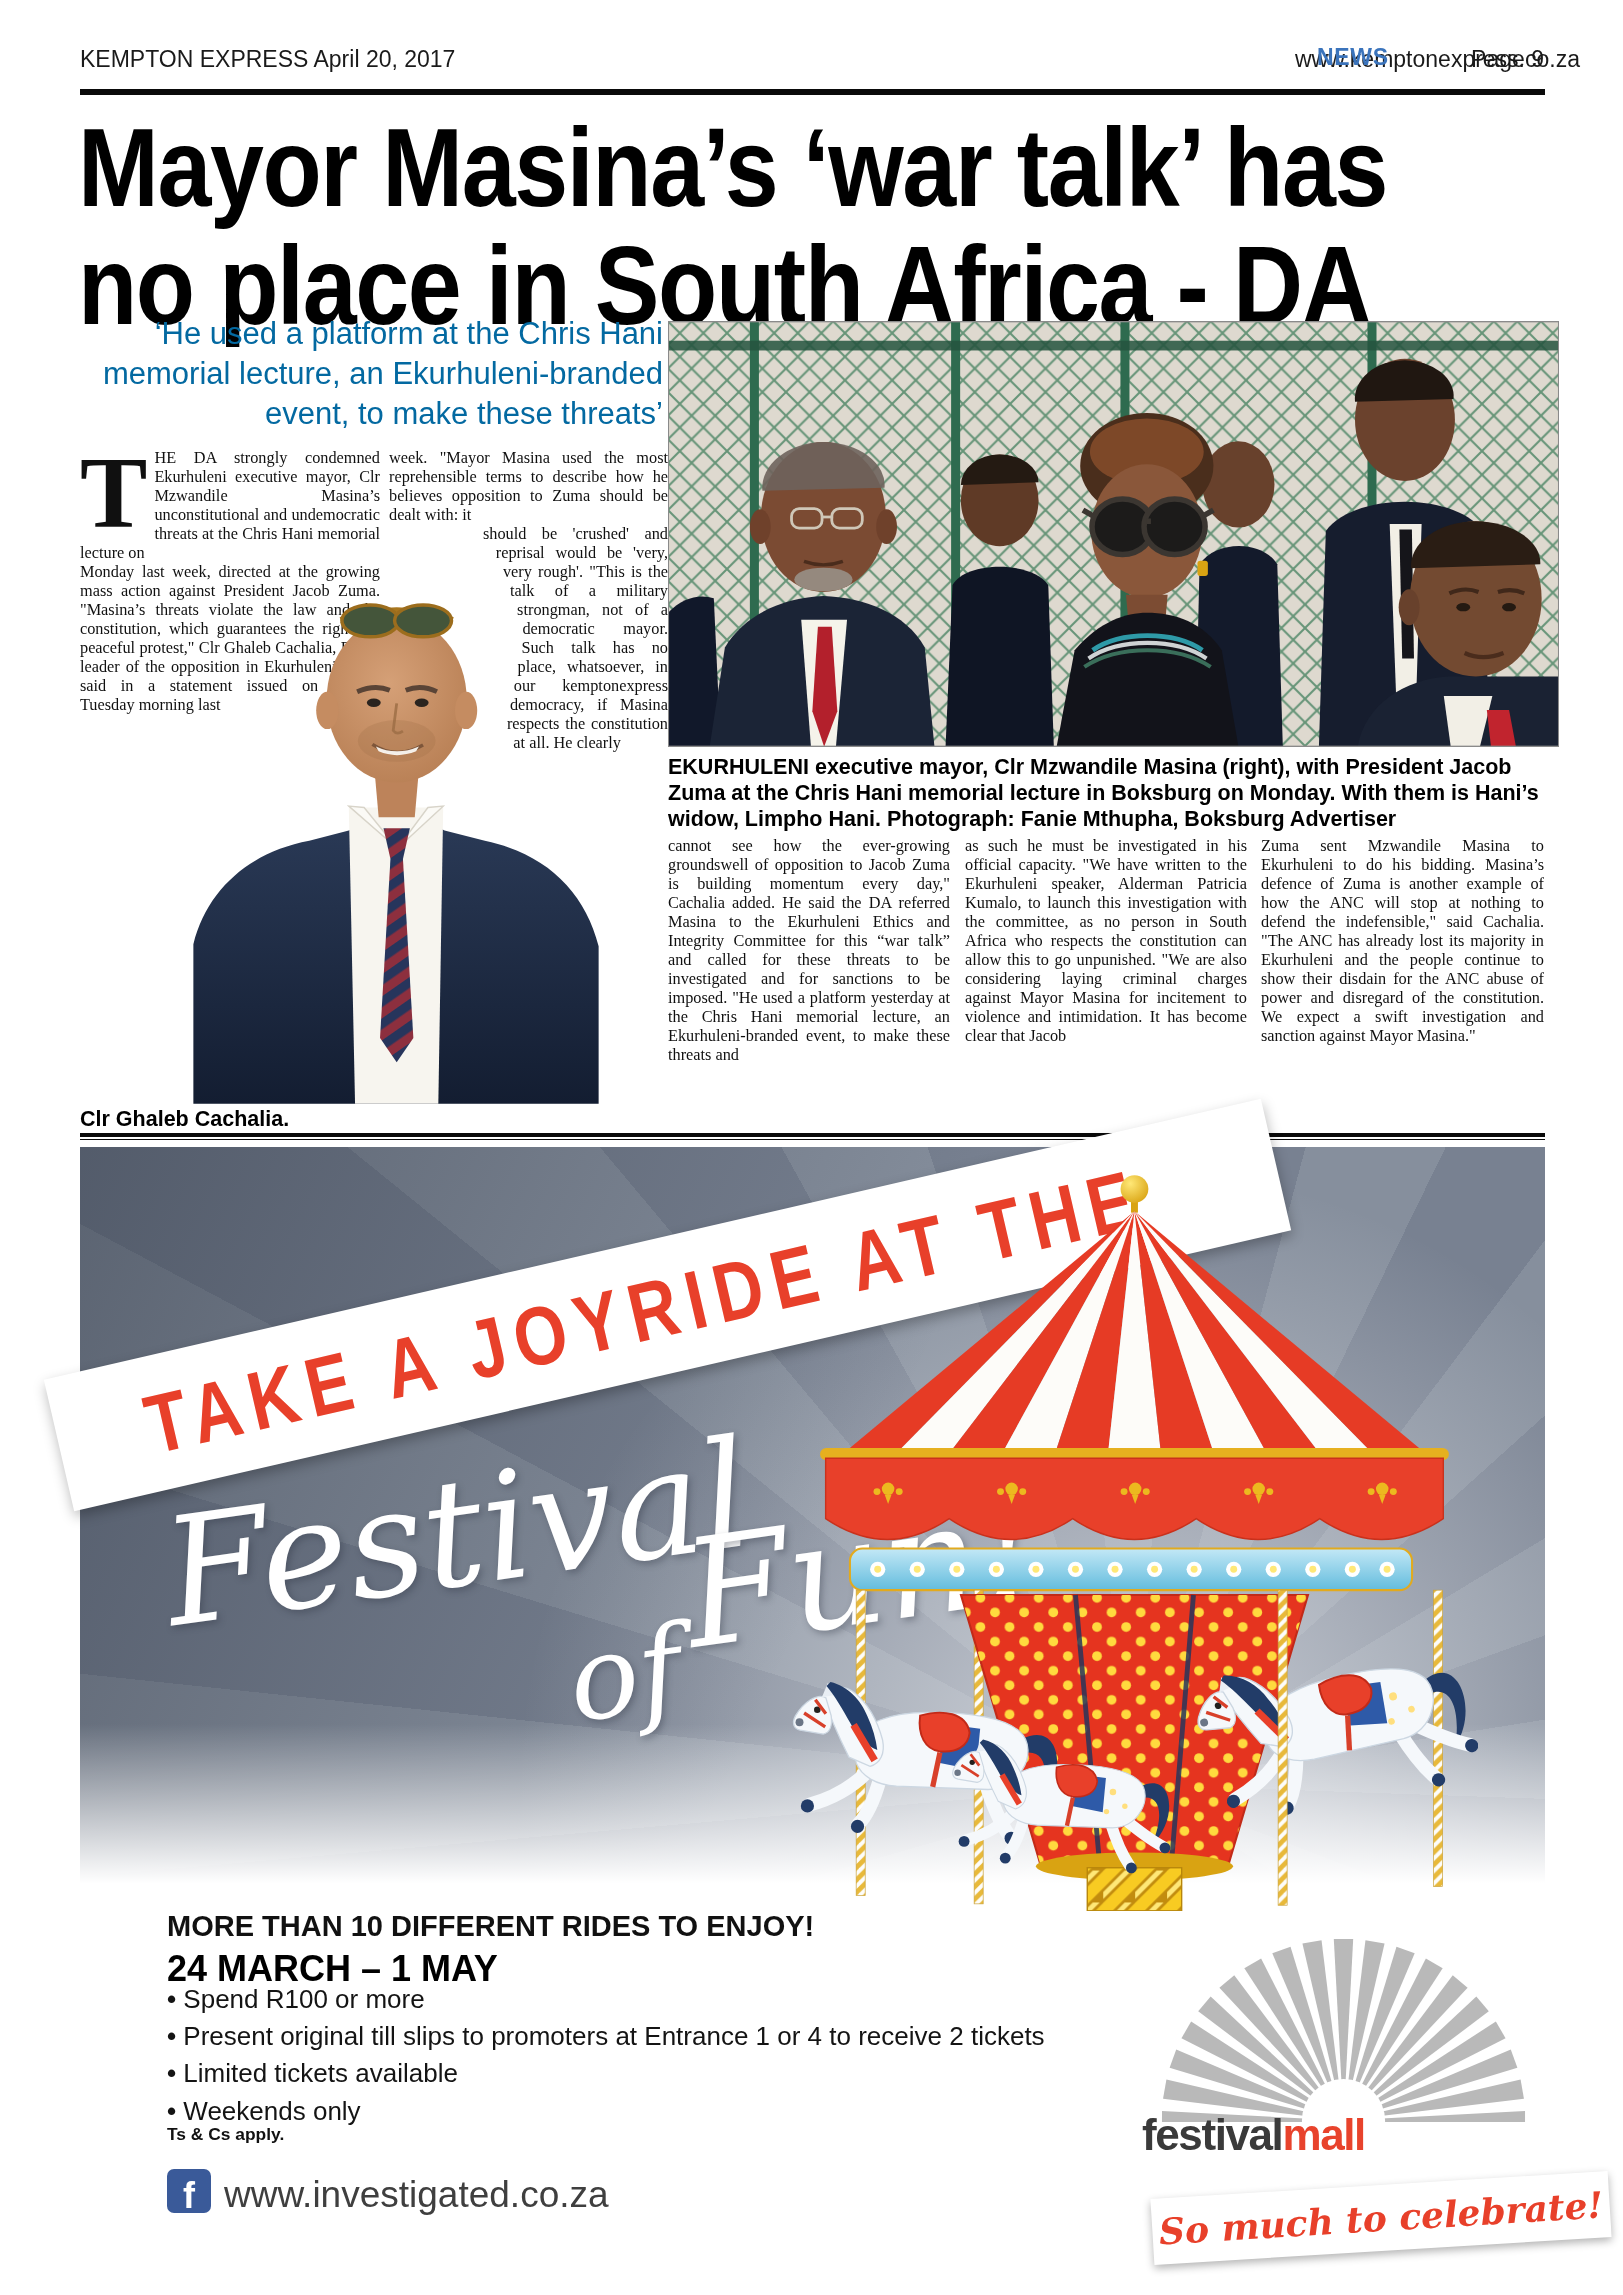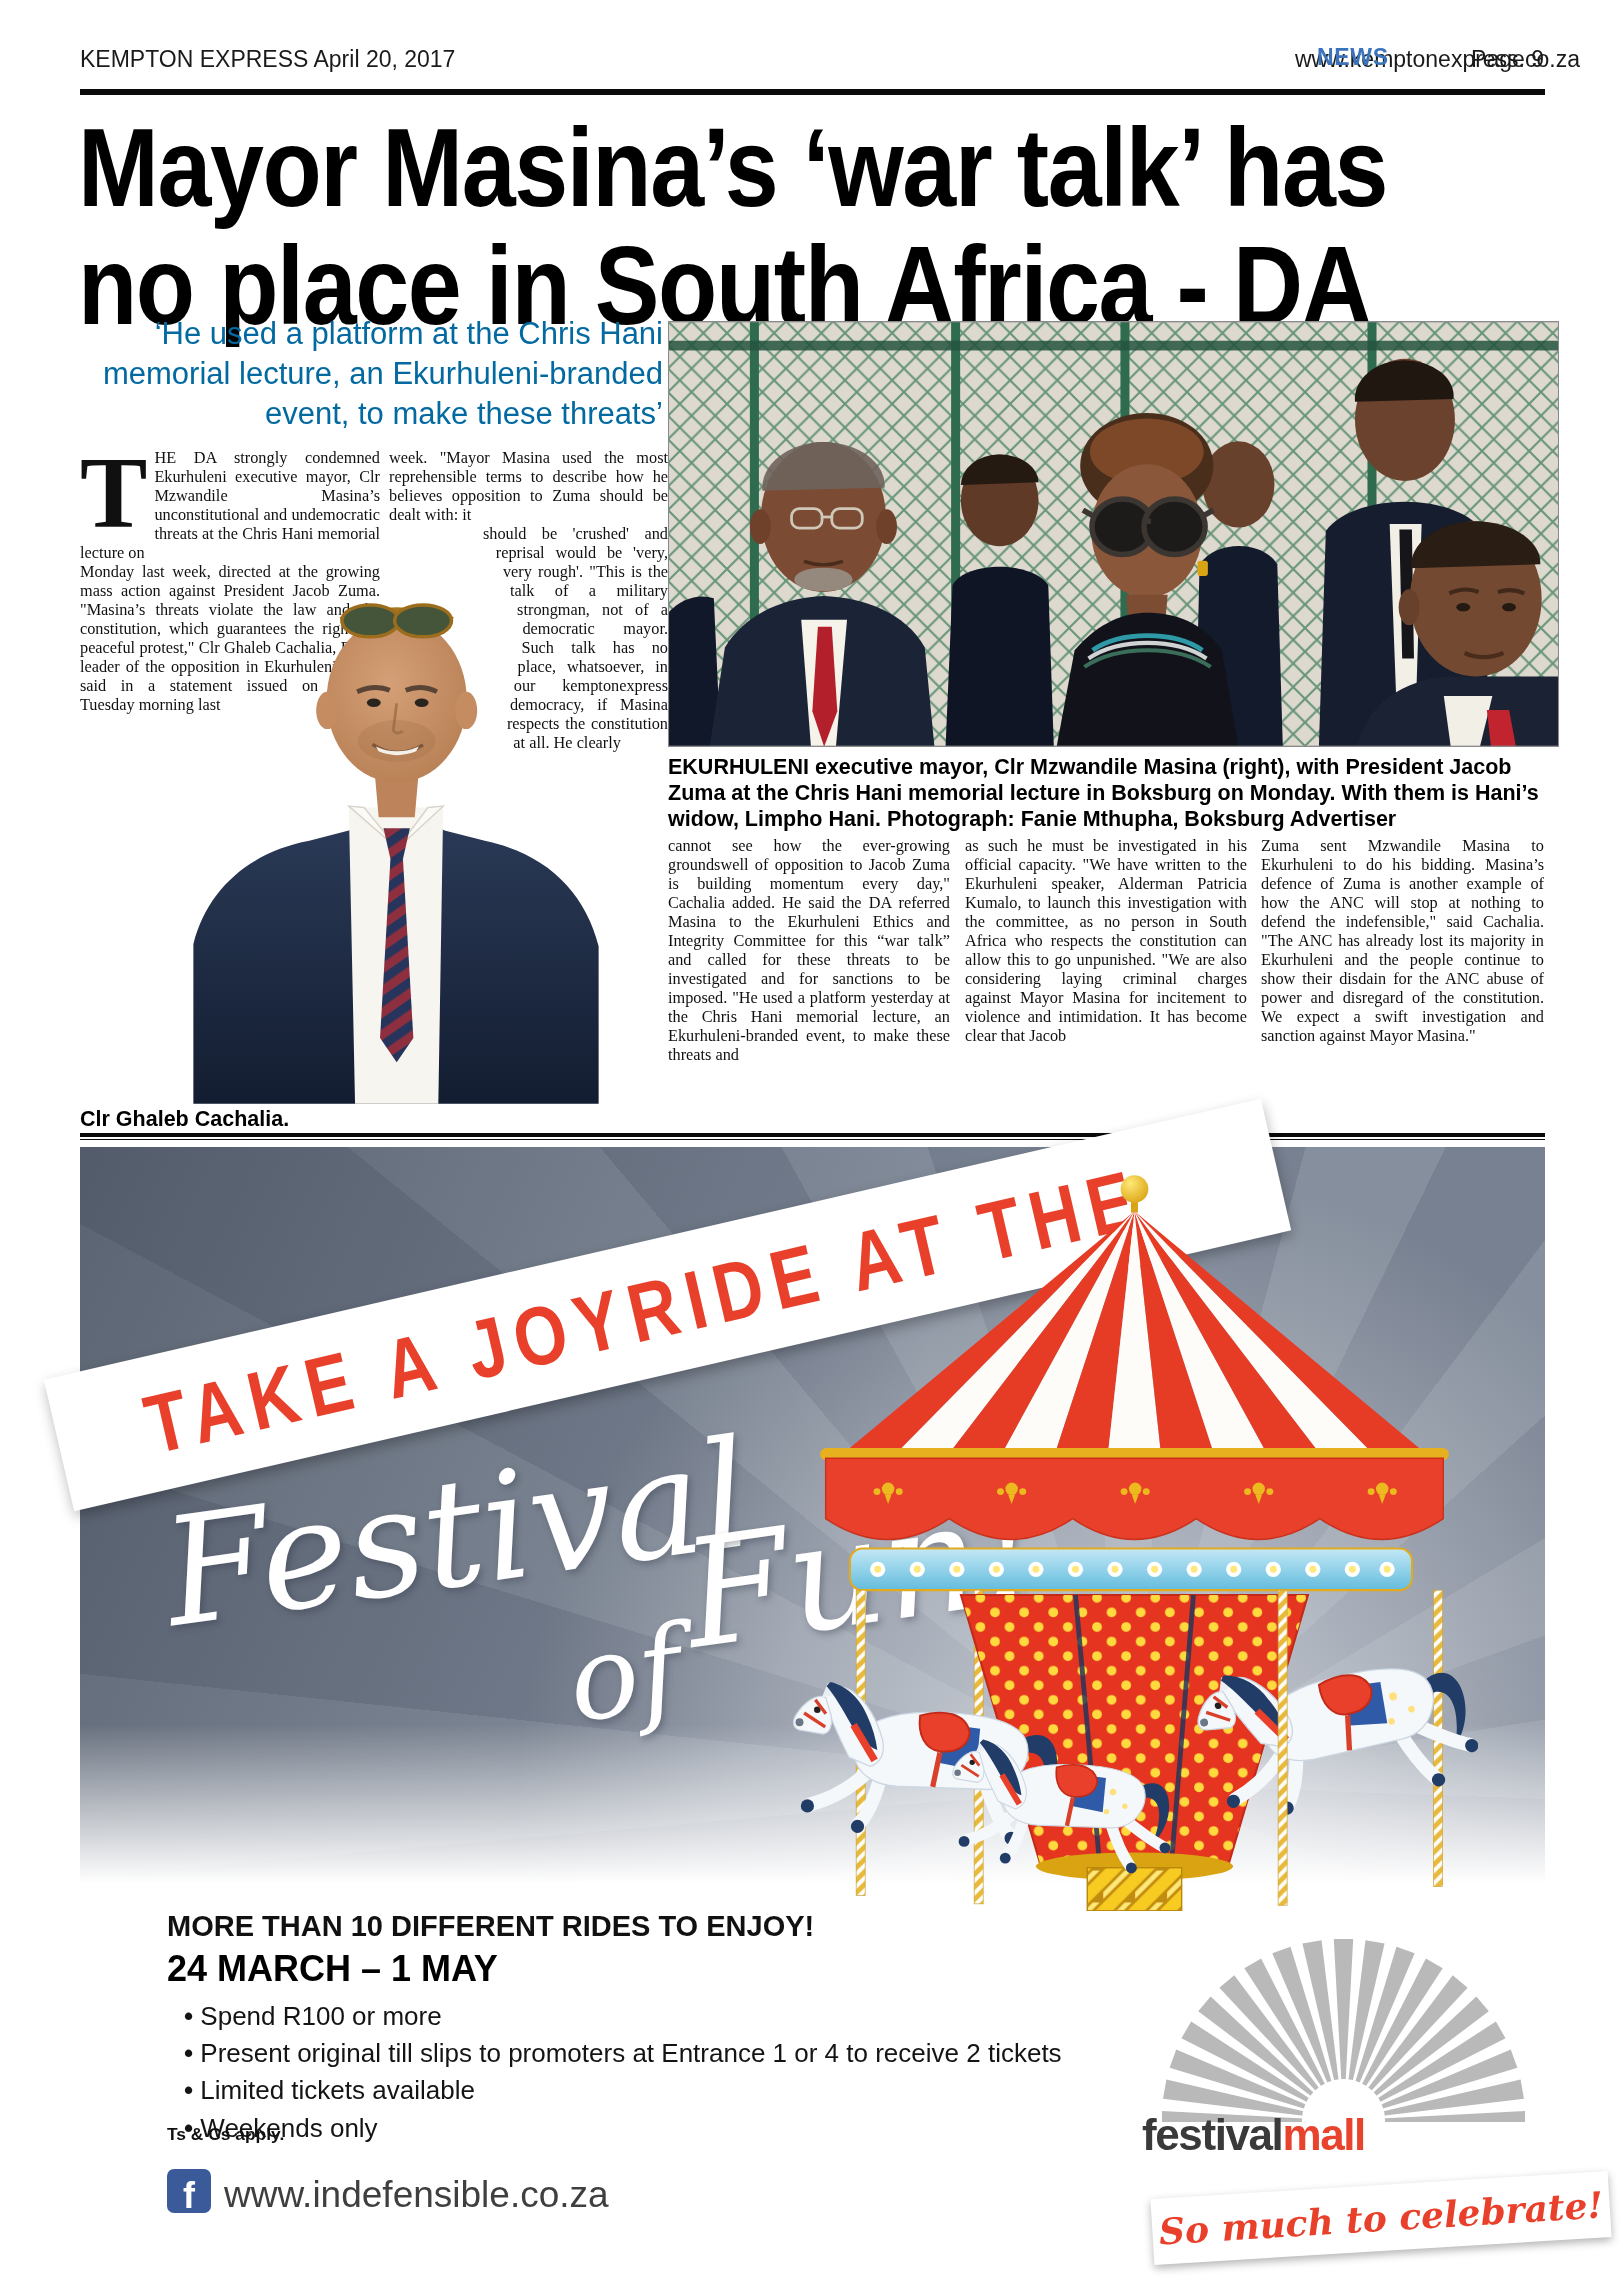--- a/index.html
+++ b/index.html
@@ -37,21 +37,21 @@
       radial-gradient(circle at 72% 84%, rgba(235,237,241,.75) 0%, rgba(235,237,241,0) 50%);}
   .banner{left:59px;top:1378px;width:1249px;height:135px;background:#fff;
           transform:rotate(-13deg);transform-origin:left center;
           box-shadow:0 5.6px 12.5px rgba(0,0,0,.28);display:flex;align-items:center;}
   .banner-text{font-weight:bold;font-size:68px;letter-spacing:9.7px;color:#e8402a;
                transform:scaleY(1.22);transform-origin:left center;padding-left:90px;white-space:nowrap;}
   .script{font-family:"DejaVu Serif",serif;font-style:italic;color:#fff;
           text-shadow:2.1px 3.5px 7px rgba(40,45,60,.35);white-space:nowrap;}
   .ad-b{color:#111;font-weight:bold;}
   .ad-red{color:#000000;font-weight:bold;}
-  .ad-ul{list-style:none;margin:17px;padding:0;font-size:26px;color:#141414;}
+  .ad-ul{list-style:none;margin:0;padding:0;font-size:26px;color:#141414;}
   .ad-ul li{margin-bottom:6.2px;}
   .ad-ul li::before{content:"• ";font-weight:bold;}
   .fb{width:44px;height:44px;border-radius:7px;background:#3a5a99;color:#fff;
       font-weight:bold;font-size:36px;display:flex;align-items:flex-end;justify-content:center;line-height:.95;}
   .url{font-size:37px;color:#3f3f3f;}
   .fm-word{font-weight:bold;font-size:44px;letter-spacing:-1.4px;}
   .fm-f{color:#3a3a3a;} .fm-m{color:#e8432c;}
   .fm-tag{background:#fff;box-shadow:0 3.5px 8.3px rgba(0,0,0,.3);transform:rotate(-3.5deg);
           display:flex;align-items:center;justify-content:center;}
   .fm-tag span{font-family:"DejaVu Serif",serif;font-style:italic;font-weight:bold;
@@ -376,21 +376,21 @@
   <div class="abs ad-b" style="left:167px;top:1910px;font-size:29px;">MORE THAN 10 DIFFERENT RIDES TO ENJOY!</div>
   <div class="abs ad-red" style="left:167px;top:1948px;font-size:36px;">24 MARCH – 1 MAY</div>
   <ul class="abs ad-ul" style="left:167px;top:1984px;width:1083px;">
     <li><span>Spend R100 or more</span></li>
     <li><span>Present original till slips to promoters at Entrance 1 or 4 to receive 2 tickets</span></li>
     <li><span>Limited tickets available</span></li>
     <li><span>Weekends only</span></li>
   </ul>
   <div class="abs ad-b" style="left:167px;top:2124px;font-size:17.4px;">Ts &amp; Cs apply.</div>
   <div class="abs fb" style="left:167px;top:2169px;">f</div>
-  <div class="abs url" style="left:224px;top:2174px;">www.indefensible.co.za</div>
+  <div class="abs url" style="left:224px;top:2174px;">www.investigated.co.za</div>
 
   <svg class="abs" style="left:1142px;top:1928px;" width="403" height="194" viewBox="0 0 580 280">
     <g transform="translate(290,278)">
       <g fill="#b9b9b9">
         <path d="M0,0 L-262,-14 L-262,14 Z" transform="rotate(0)"></path>
         <path d="M0,0 L-262,-14 L-262,14 Z" transform="rotate(10)"></path>
         <path d="M0,0 L-262,-14 L-262,14 Z" transform="rotate(20)"></path>
         <path d="M0,0 L-262,-14 L-262,14 Z" transform="rotate(30)"></path>
         <path d="M0,0 L-262,-14 L-262,14 Z" transform="rotate(40)"></path>
         <path d="M0,0 L-262,-14 L-262,14 Z" transform="rotate(50)"></path>

